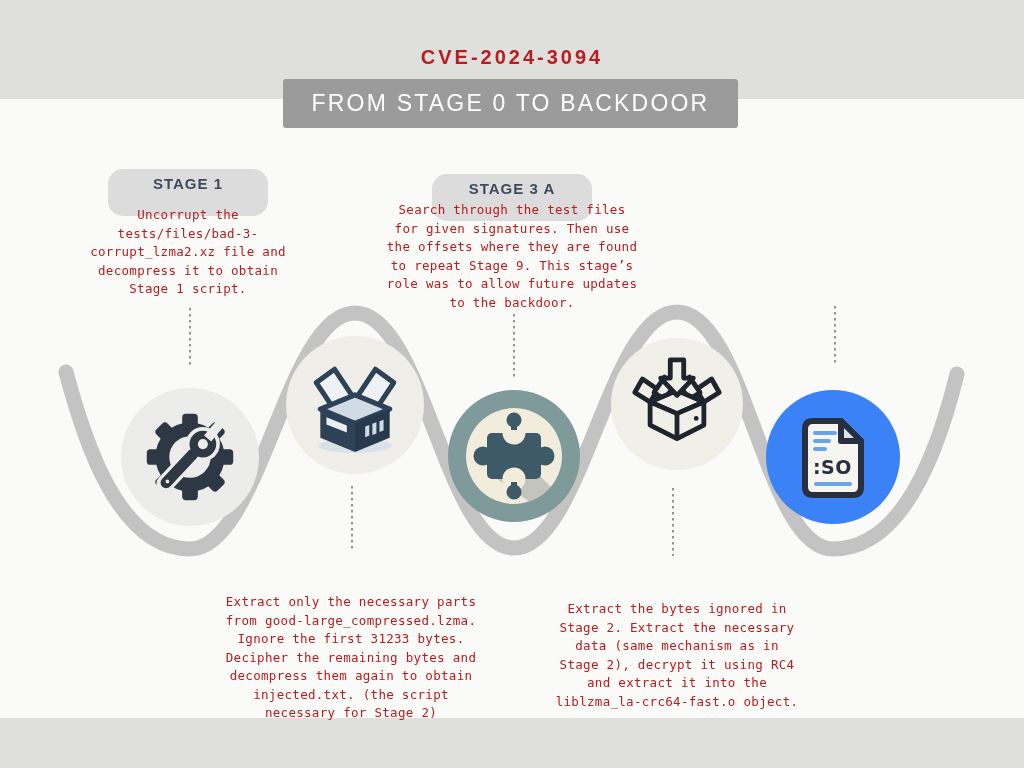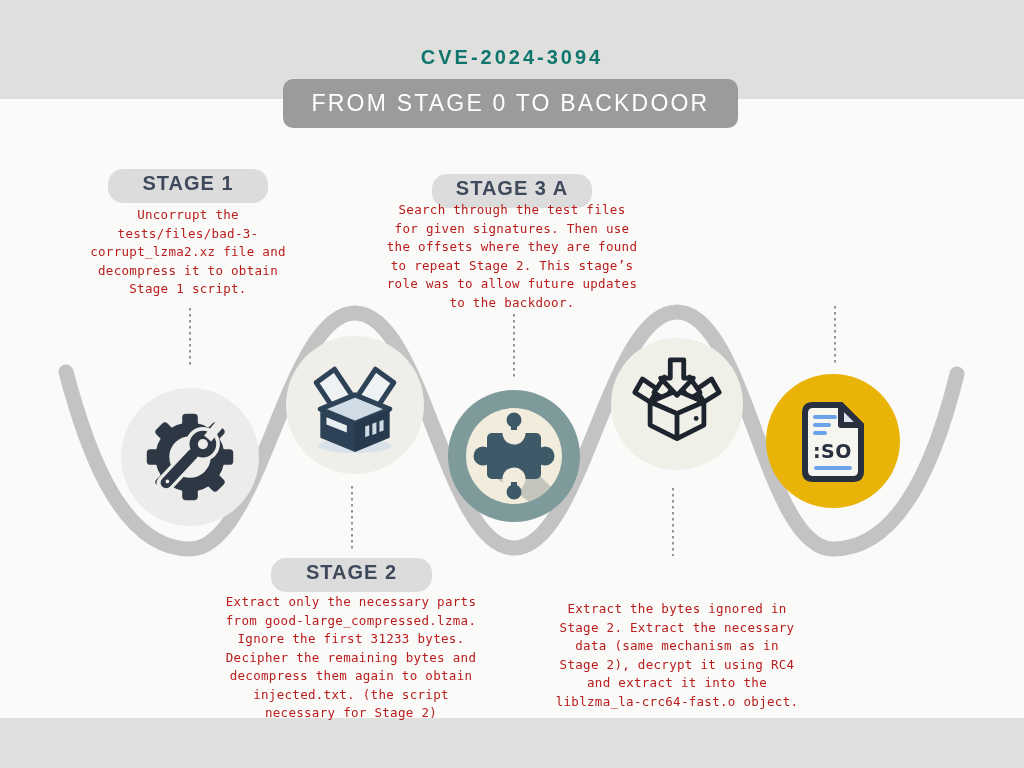--- a/index.html
+++ b/index.html
@@ -5,33 +5,33 @@
   html,body{margin:0;padding:0;}
   .page{
     position:relative;width:1024px;height:768px;overflow:hidden;
     background:#fafaf9;font-family:"Liberation Sans",sans-serif;
   }
   .band{position:absolute;left:0;width:1024px;background:#dfdfde;}
   .band.top{top:0;height:99px;}
   .band.bottom{top:718px;height:50px;}
   .cve{
     position:absolute;top:46px;left:0;width:1024px;text-align:center;
-    font-size:20px;font-weight:600;letter-spacing:3px;color:#0f766e;
+    font-size:20px;font-weight:600;letter-spacing:3px;color:#b91c1c;
   }
   .titlebar{
     position:absolute;left:283px;top:79px;width:455px;height:49px;
-    background:#9b9b9b;border-radius:10px;text-align:center;line-height:49px;
+    background:#9b9b9b;border-radius:3px;text-align:center;line-height:49px;
   }
   .titlebar span{
     color:#ffffff;font-size:23px;letter-spacing:2.2px;font-weight:500;
   }
   .wire{position:absolute;left:0;top:0;}
   .pill{
-    position:absolute;height:34px;background:#dcdcdc;border-radius:15px;
-    text-align:center;line-height:29px;font-size:20px;font-weight:bold;
+    position:absolute;height:47px;background:#dcdcdc;border-radius:15px;
+    text-align:center;line-height:29px;font-size:15px;font-weight:bold;
     letter-spacing:1px;color:#3e4a5c;
   }
   .desc{
     position:absolute;font-family:"DejaVu Sans Mono",monospace;
     font-size:12.5px;line-height:18.5px;letter-spacing:0.3px;color:#b91c1c;
     text-align:center;white-space:pre-line;
   }
   .circle{
     position:absolute;border-radius:50%;
     display:flex;align-items:center;justify-content:center;
@@ -83,21 +83,20 @@
       <circle r="30" fill="none" stroke="#2e3744" stroke-width="15"></circle>
       <line x1="-27" y1="29" x2="2" y2="-2" stroke="#ececea" stroke-width="19" stroke-linecap="round"></line>
       <circle cx="14" cy="-14" r="10" fill="none" stroke="#ececea" stroke-width="17"></circle>
       <line x1="-26" y1="28" x2="3" y2="-3" stroke="#2e3744" stroke-width="12" stroke-linecap="round"></line>
       <circle cx="14" cy="-14" r="10" fill="none" stroke="#2e3744" stroke-width="9"></circle>
       <rect x="9" y="-44" width="10" height="22" fill="#ececea" transform="rotate(40 14 -14)"></rect>
       <circle cx="-24.5" cy="26.5" r="2" fill="#ececea"></circle>
     </svg>
   </div>
 
-  <div class="pill" style="left:271px;top:558px;width:161px">STAGE 2</div>
   <div class="desc" style="left:216px;top:593px;width:270px">Extract only the necessary parts
 from good-large_compressed.lzma.
 Ignore the first 31233 bytes.
 Decipher the remaining bytes and
 decompress them again to obtain
 injected.txt. (the script
 necessary for Stage 2)</div>
   <div class="circle" style="left:286px;top:336px;width:138px;height:138px;background:#efeee9">
     <svg viewBox="-50 -50 100 100" width="102" height="102">
       <ellipse cx="0" cy="40" rx="36" ry="7" fill="#d9e2e9"></ellipse>
@@ -112,21 +111,21 @@
       <polygon points="10,21 14,19.5 14,30 10,31.5" fill="#cfdce5"></polygon>
       <polygon points="17,18.5 21,17 21,28 17,29.5" fill="#cfdce5"></polygon>
       <polygon points="24,16 28,14.5 28,25 24,26.5" fill="#cfdce5"></polygon>
     </svg>
   </div>
 
   <div class="pill" style="left:432px;top:174px;width:160px">STAGE 3 A</div>
   <div class="desc" style="left:377px;top:201px;width:270px">Search through the test files
 for given signatures. Then use
 the offsets where they are found
-to repeat Stage 2. This stage’s
+to repeat Stage 9. This stage’s
 role was to allow future updates
 to the backdoor.</div>
   <div class="circle" style="left:448px;top:390px;width:132px;height:132px;background:transparent">
     <svg viewBox="-66 -66 132 132" width="132" height="132">
       <defs>
           <clipPath id="pz">
             <circle r="48"></circle>
           </clipPath>
         </defs>
       <circle r="66" fill="#7e9a9b"></circle>
@@ -161,21 +160,21 @@
         <polygon points="24,-12 13,-28 2,-20 13,-5"></polygon>
         <polygon points="-28,-2 0,-14 28,-2 0,10"></polygon>
         <path d="M -28,-2 L -28,22 L 0,36 L 28,22 L 28,-2 L 0,10 Z"></path>
         <path d="M -7,-46 L 7,-46 L 7,-27 L 17,-27 L 0,-9 L -17,-27 L -7,-27 Z"></path>
       </g>
       <line x1="0" y1="10" x2="0" y2="36" stroke="#1d242e" stroke-width="5"></line>
       <circle cx="20" cy="15" r="2.5" fill="#1d242e"></circle>
     </svg>
   </div>
 
-  <div class="circle" style="left:766px;top:374px;width:134px;height:134px;background:#eab308">
+  <div class="circle" style="left:766px;top:390px;width:134px;height:134px;background:#3b82f6">
     <svg viewBox="-50 -50 100 100" width="100" height="100">
       <path d="M 8,-36 L -20,-36 Q -28,-36 -28,-28 L -28,30 Q -28,38 -20,38 L 20,38 Q 28,38 28,30 L 28,-16 Z" fill="#f7f5ef" stroke="#28303f" stroke-width="6" stroke-linejoin="round"></path>
       <path d="M 8,-36 L 28,-16 L 8,-16 Z" fill="#dde3ea" stroke="#28303f" stroke-width="6" stroke-linejoin="round"></path>
       <g stroke="#6aa3e8" stroke-width="4" stroke-linecap="round">
         <line x1="-18" y1="-24" x2="2" y2="-24"></line>
         <line x1="-18" y1="-16" x2="-4" y2="-16"></line>
         <line x1="-18" y1="-8" x2="-8" y2="-8"></line>
         <line x1="-17" y1="27" x2="17" y2="27"></line>
       </g>
       <text x="-20" y="17" font-size="19" font-weight="bold" letter-spacing="0.5" font-family="DejaVu Sans, sans-serif" fill="#28303f">:SO</text>

